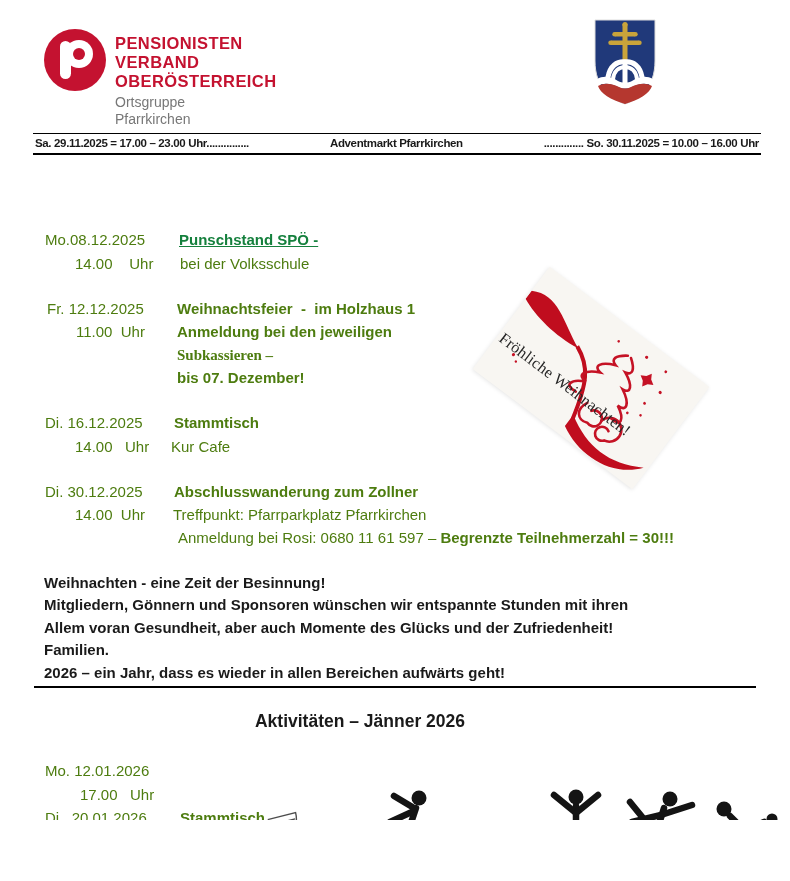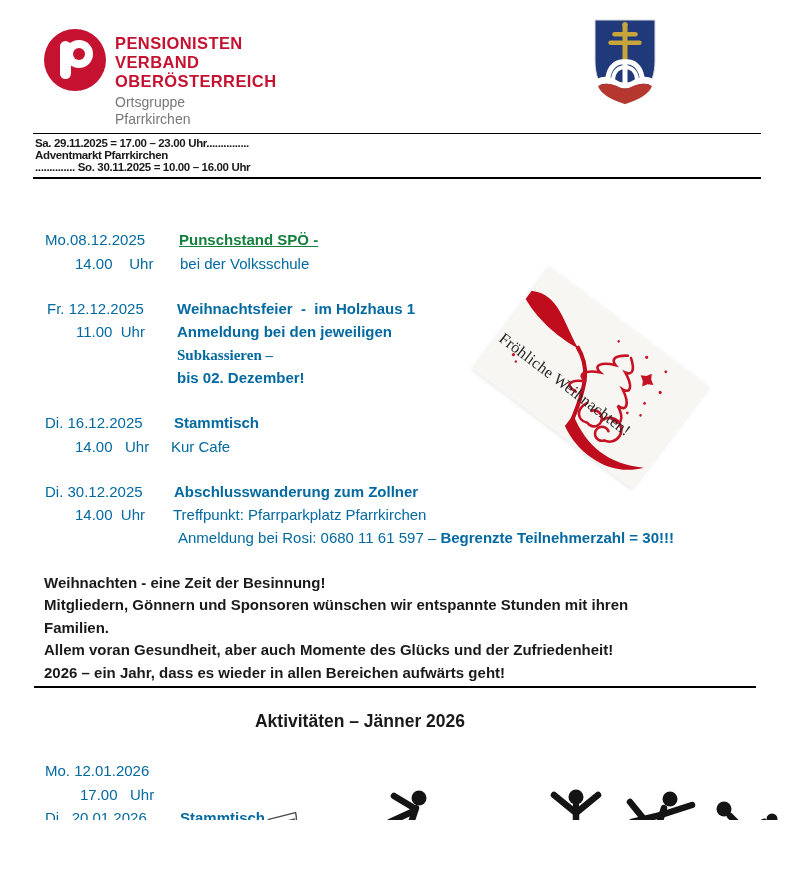--- a/index.html
+++ b/index.html
@@ -1,30 +1,30 @@
 <!DOCTYPE html>
 <html><head>
 <meta charset="utf-8">
 <style>
   html,body{margin:0;padding:0;background:#ffffff;}
   .page{position:relative;width:790px;height:820px;background:#ffffff;overflow:hidden;
         font-family:"Liberation Sans",sans-serif;color:#1a1a1a;padding-left:19px;}
   .abs{position:absolute;}
-  .t{position:absolute;white-space:pre;font-size:15px;line-height:1.25;color:#0369a1;}
+  .t{position:absolute;white-space:pre;font-size:15px;line-height:1.25;color:#4d7c0f;}
   .b{font-weight:bold;}
   .red{color:#15803d;text-decoration:underline;}
   
   .logo-circle{position:absolute;left:44px;top:29px;width:62px;height:62px;}
   .org-name{position:absolute;left:115px;top:34px;font-weight:bold;font-size:16.5px;
             line-height:19px;color:#c41230;letter-spacing:.4px;white-space:pre;}
   .org-sub{position:absolute;left:115px;top:94px;font-size:14px;line-height:17px;color:#777;white-space:pre;}
   
   .banner{position:absolute;left:33px;top:133px;width:724px;display:flex;justify-content:space-between;
           align-items:baseline;border-top:1.5px solid #000;border-bottom:2.5px solid #000;
-          padding:3px 2px 4px 2px;font-weight:bold;font-size:11.5px;letter-spacing:-0.35px;white-space:pre;flex-direction:column;}
+          padding:3px 2px 4px 2px;font-weight:bold;font-size:11.5px;letter-spacing:-0.35px;white-space:pre;}
   .sec-title{position:absolute;left:0;width:720px;text-align:center;font-weight:bold;font-size:17.5px;}
   .closing{position:absolute;left:44px;top:572px;width:712px;font-weight:bold;
            font-size:15px;line-height:22.4px;}
   .rule{position:absolute;left:34px;top:686px;width:722px;border-top:2px solid #000;height:0;}
   
   .xmas-card{position:absolute;left:491px;top:314px;width:200px;height:128px;
              transform:rotate(37deg);background:#f8f6f2;box-shadow:0 1px 4px rgba(0,0,0,.10);}
   .xmas-text{position:absolute;left:3px;top:76px;font-family:"Liberation Serif",serif;
              font-size:16px;color:#262626;letter-spacing:.3px;white-space:nowrap;}
   
@@ -84,21 +84,21 @@
   <span class="t" style="left:45px;top:231px;">Mo.08.12.2025</span>
   <span class="t b red" style="left:179px;top:231px;">Punschstand SPÖ -</span>
   <span class="t" style="left:75px;top:255px;">14.00    Uhr</span>
   <span class="t" style="left:180px;top:255px;">bei der Volksschule</span>
 
   <span class="t" style="left:47px;top:300px;">Fr. 12.12.2025</span>
   <span class="t b" style="left:177px;top:300px;">Weihnachtsfeier  -  im Holzhaus 1</span>
   <span class="t" style="left:76px;top:323px;">11.00  Uhr</span>
   <span class="t b" style="left:177px;top:323px;">Anmeldung bei den jeweiligen</span>
   <span class="t b" style="left:177px;top:346px;font-family:Liberation Serif, serif;">Subkassieren –</span>
-  <span class="t b" style="left:177px;top:369px;">bis 02. Dezember!</span>
+  <span class="t b" style="left:177px;top:369px;">bis 07. Dezember!</span>
 
   <span class="t" style="left:45px;top:414px;">Di. 16.12.2025</span>
   <span class="t b" style="left:174px;top:414px;">Stammtisch</span>
   <span class="t" style="left:75px;top:438px;">14.00   Uhr</span>
   <span class="t" style="left:171px;top:438px;">Kur Cafe</span>
 
   <span class="t" style="left:45px;top:483px;">Di. 30.12.2025</span>
   <span class="t b" style="left:174px;top:483px;">Abschlusswanderung zum Zollner</span>
   <span class="t" style="left:75px;top:506px;">14.00  Uhr</span>
   <span class="t" style="left:173px;top:506px;">Treffpunkt: Pfarrparkplatz Pfarrkirchen</span>
@@ -130,22 +130,22 @@
           <circle cx="24" cy="92" r="1.6"></circle>
           <circle cx="30" cy="96" r="1.2"></circle>
       </g>
     </svg>
     <div class="xmas-text">Fröhliche Weihnachten!</div>
   </div>
 
   <div class="closing">
     <div>Weihnachten - eine Zeit der Besinnung!</div>
     <div>Mitgliedern, Gönnern und Sponsoren wünschen wir entspannte Stunden mit ihren</div>
+    <div>Allem voran Gesundheit, aber auch Momente des Glücks und der Zufriedenheit!</div>
     <div>Familien.</div>
-    <div>Allem voran Gesundheit, aber auch Momente des Glücks und der Zufriedenheit!</div>
     <div>2026 – ein Jahr, dass es wieder in allen Bereichen aufwärts geht!</div>
   </div>
 
   <div class="rule"></div>
 
   <div class="sec-title" style="top:711px;">Aktivitäten – Jänner 2026</div>
 
   <span class="t" style="left:45px;top:762px;">Mo. 12.01.2026</span>
   <span class="t" style="left:80px;top:786px;">17.00   Uhr</span>
 

